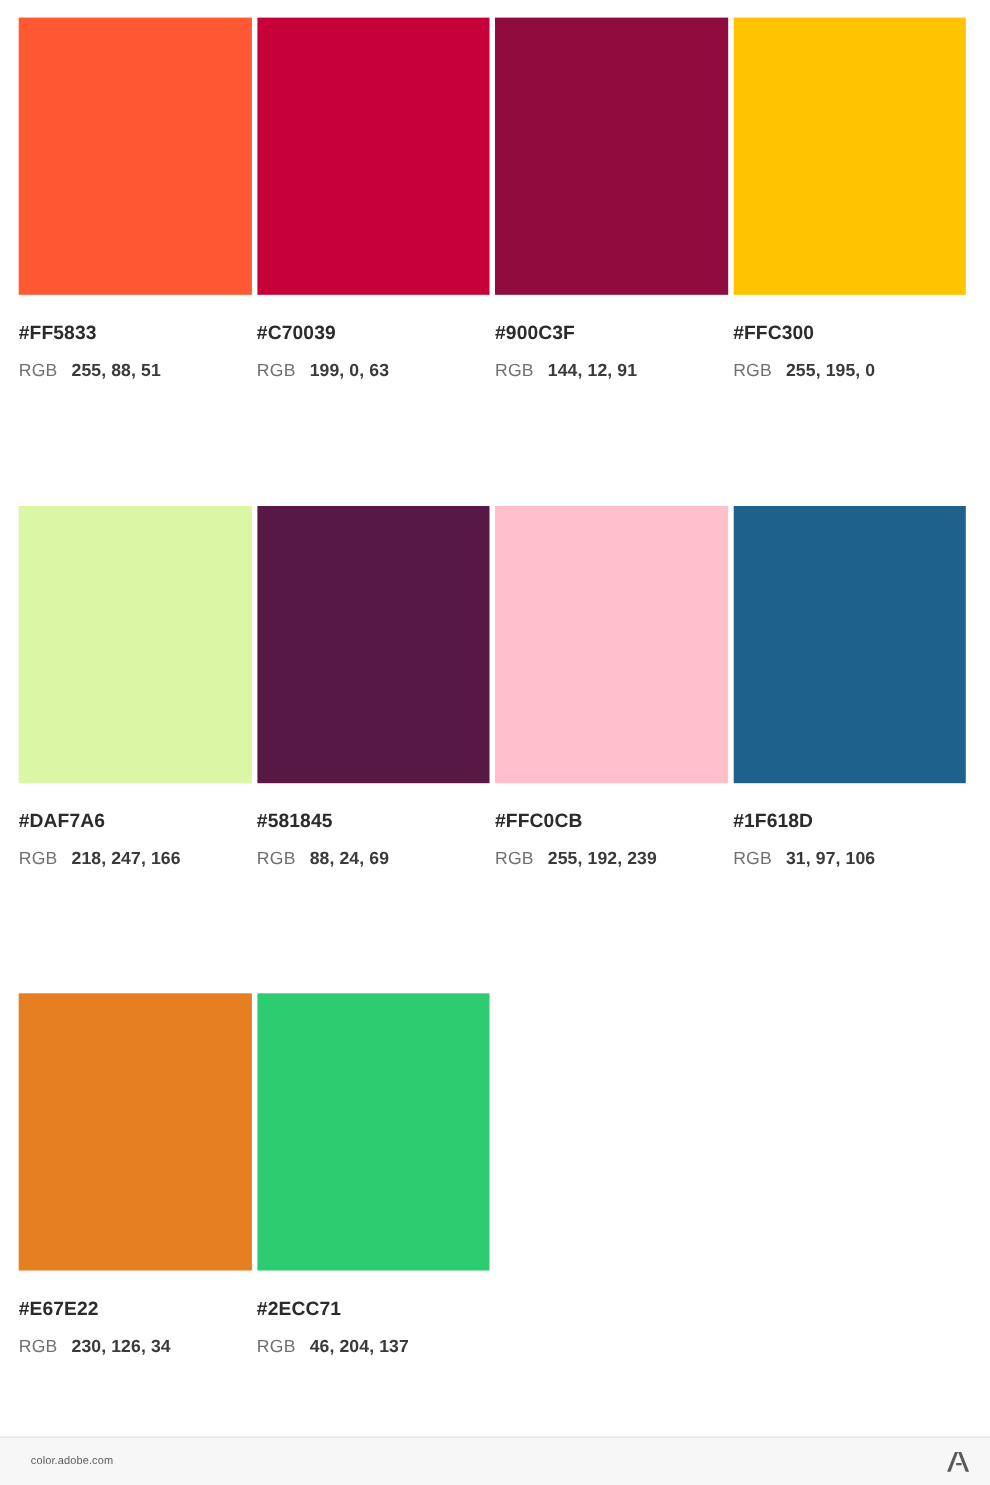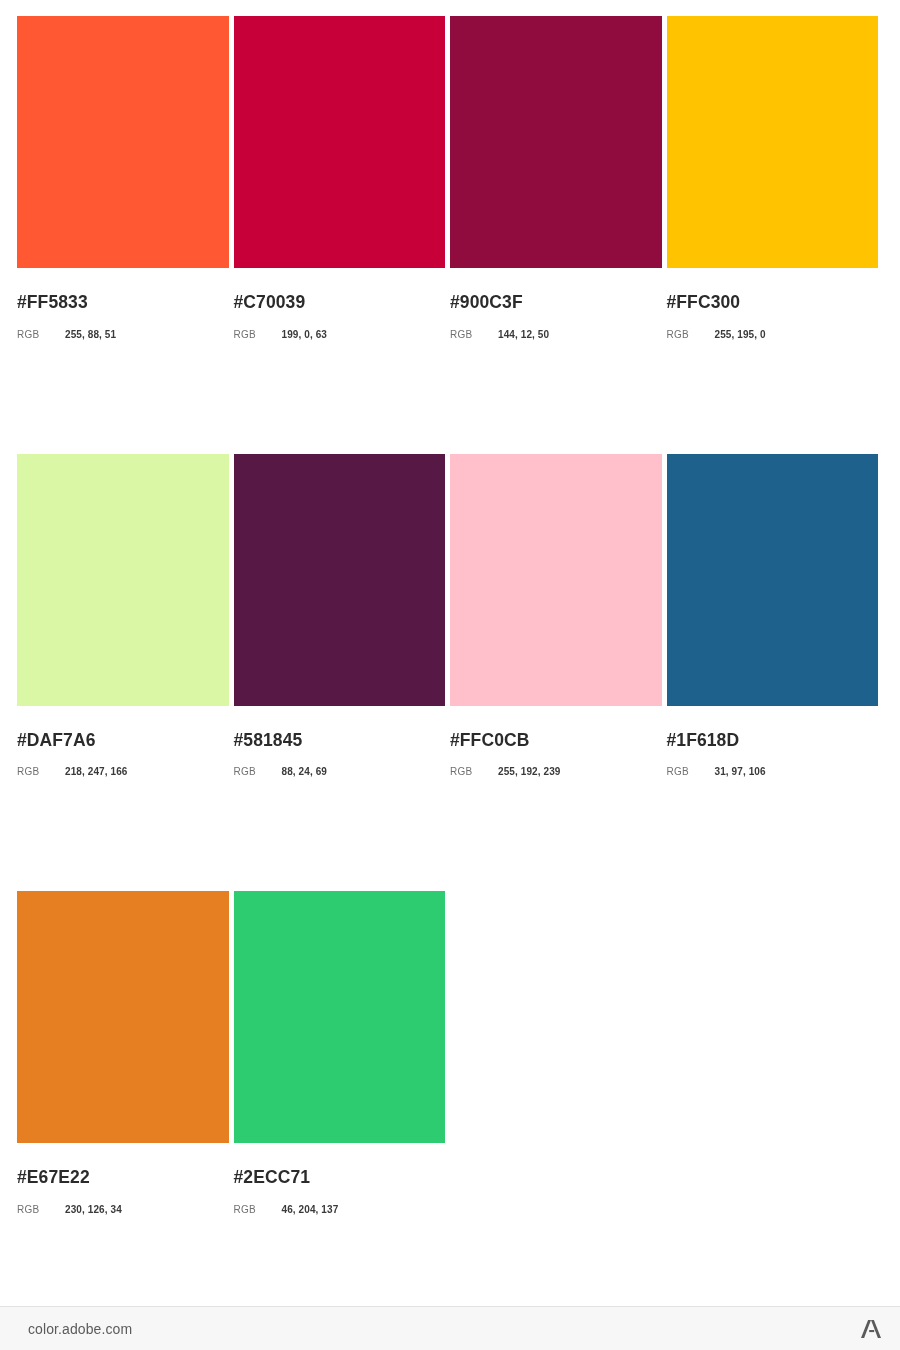--- a/index.html
+++ b/index.html
@@ -65,29 +65,29 @@
 
   .rgb-row {
     margin-top:18px;
     display:flex;
     align-items:baseline;
     line-height:1;
     white-space:nowrap;
   }
 
   .rgb-key {
-    font-size:10px;
+    font-size:16px;
     color:#707070;
     letter-spacing:0.2px;
     width:48px;
     flex:0 0 48px;
   }
 
   .rgb-val {
-    font-size:10px;
+    font-size:16px;
     font-weight:bold;
     color:#3a3a3a;
     letter-spacing:0.1px;
     text-align:center;
   }
 
   
   .row-space { height:114px; width:100%; flex:0 0 100%; }
 
   
@@ -99,21 +99,21 @@
     height:44px;
     background:#f7f7f7;
     border-top:1px solid #e2e2e2;
     display:flex;
     align-items:center;
     justify-content:space-between;
     padding:0 17px 0 28px;
   }
 
   .footer-url {
-    font-size:14px;
+    font-size:10px;
     color:#5b5b5b;
     letter-spacing:0.1px;
   }
 
   .adobe-logo {
     width:24px;
     height:24px;
     display:block;
   }
 </style>
@@ -141,21 +141,21 @@
             <span class="rgb-val">199, 0, 63</span>
           </div>
         </div>
       </div>
       <div class="swatch-cell">
         <div class="chip" style="background: rgb(144, 12, 63);"></div>
         <div class="meta">
           <div class="hex">#900C3F</div>
           <div class="rgb-row">
             <span class="rgb-key">RGB</span>
-            <span class="rgb-val">144, 12, 50</span>
+            <span class="rgb-val">144, 12, 91</span>
           </div>
         </div>
       </div>
       <div class="swatch-cell">
         <div class="chip" style="background: rgb(255, 195, 0);"></div>
         <div class="meta">
           <div class="hex">#FFC300</div>
           <div class="rgb-row">
             <span class="rgb-key">RGB</span>
             <span class="rgb-val">255, 195, 0</span>

